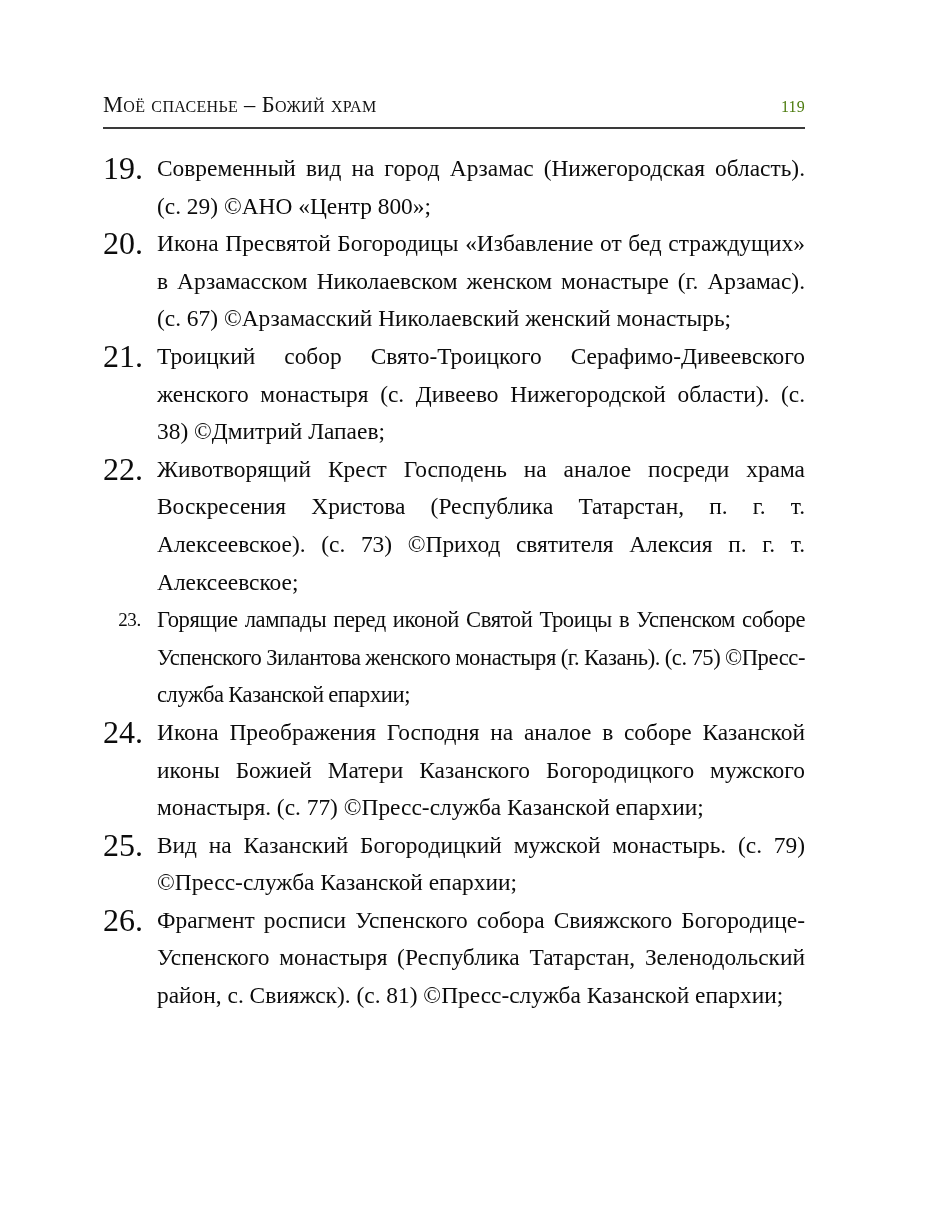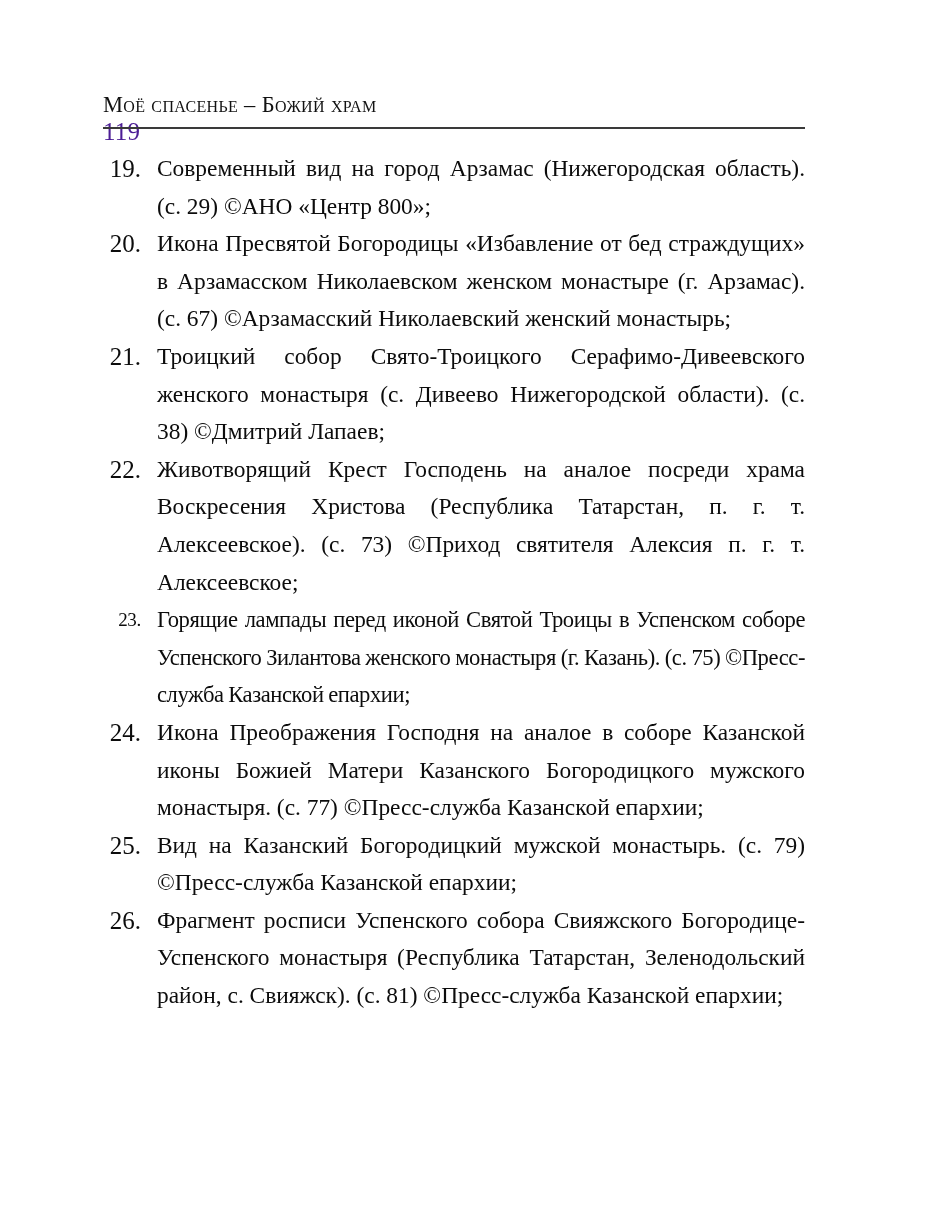--- a/index.html
+++ b/index.html
@@ -27,34 +27,33 @@
 
   
   .running-header {
     position: absolute;
     left: 103px;
     top: 92px;
     width: 702px;
     display: flex;
     align-items: baseline;
     justify-content: space-between;
-    flex-direction: column;
   }
   .header-title {
     font-family: "Liberation Serif", "DejaVu Serif", serif;
     font-variant: small-caps;
     font-size: 22.5px;
     letter-spacing: 0.35px;
     color: #121212;
     white-space: nowrap;
   }
   .header-pageno {
     font-family: "Liberation Serif", "DejaVu Serif", serif;
-    font-size: 25px;
-    color: #4c1d95;
+    font-size: 16px;
+    color: #4d7c0f;
     letter-spacing: 0.2px;
   }
   .header-rule {
     position: absolute;
     left: 103px;
     top: 127px;
     width: 702px;
     height: 2.4px;
     background: #3a3a3a;
   }
@@ -78,21 +77,21 @@
     hyphens: manual;
     color: #0c0c0c;
   }
 
   .credit-item .item-number {
     position: absolute;
     left: 0;
     top: 0;
     width: 38px;
     text-align: right;
-    font-size: 25px;
+    font-size: 32px;
     line-height: 37.6px;
   }
 
   
   .credit-item.condensed {
     font-size: 22.6px;
     letter-spacing: -0.42px;
     word-spacing: -0.6px;
   }
   .credit-item.condensed .item-number {

